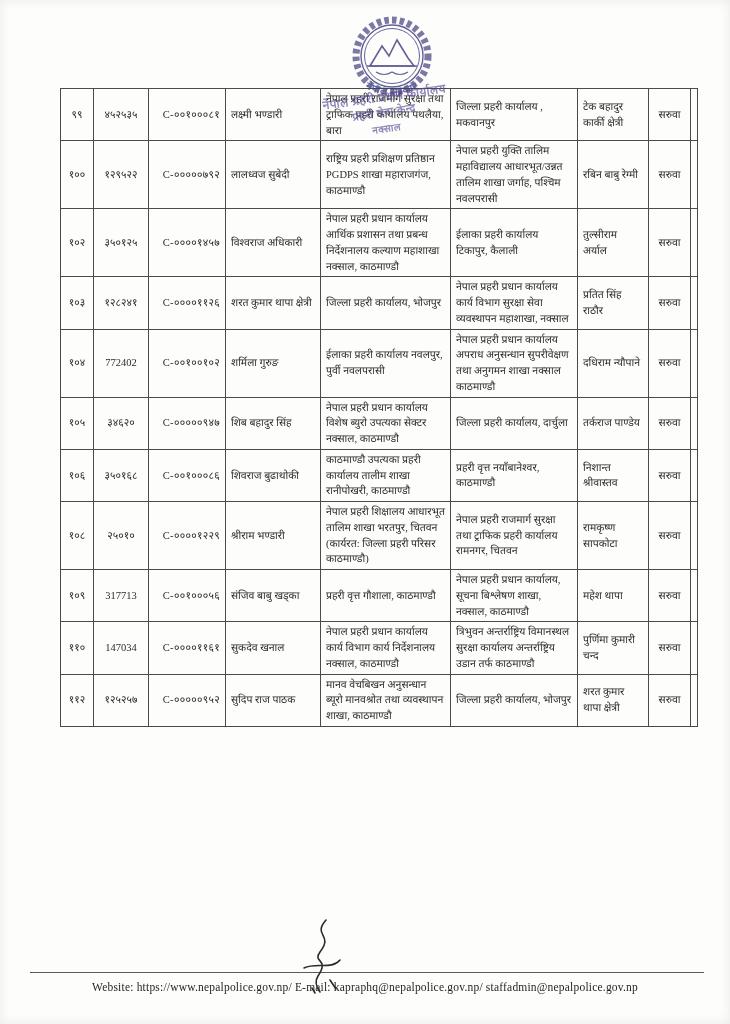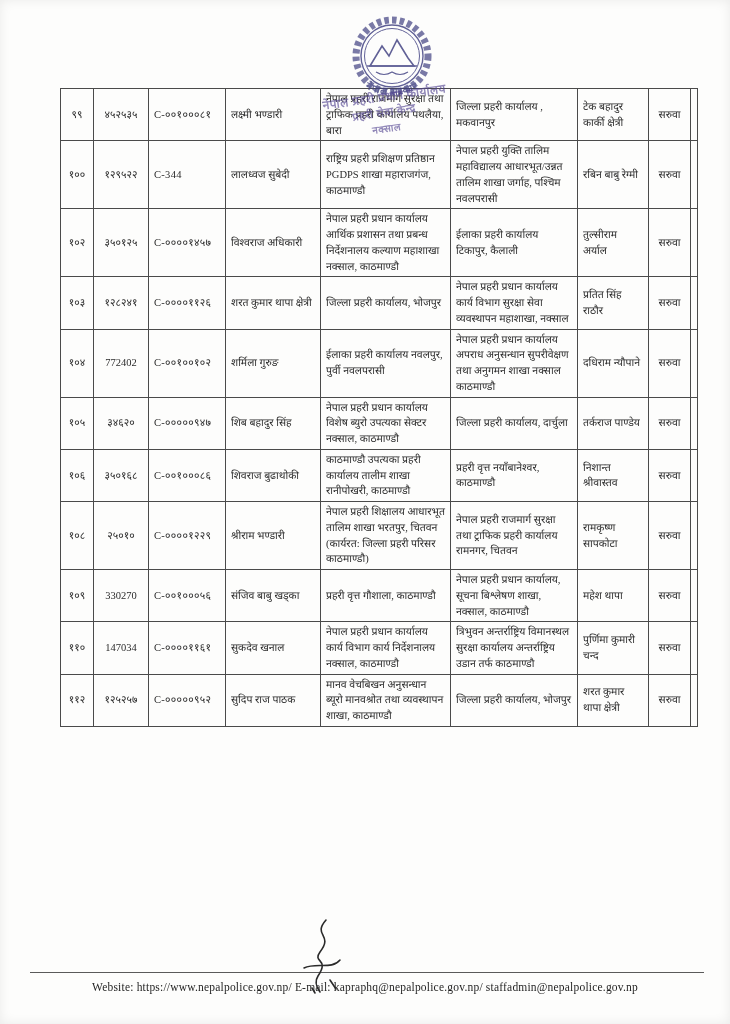--- a/index.html
+++ b/index.html
@@ -14,21 +14,21 @@
   .stamp-l1{left:322px;top:88px;transform:rotate(-8deg);}
   .stamp-l2{left:352px;top:104px;transform:rotate(-9deg);font-size:11px;}
   .stamp-l3{left:372px;top:121px;transform:rotate(-8deg);font-size:10px;}
   
   table.roster{position:absolute;left:60px;top:88px;width:637px;border-collapse:collapse;
          table-layout:fixed;font-size:10.5px;line-height:1.5;color:#2b2b2b;z-index:1;}
   table.roster td{border:1px solid #4a4a4a;padding:2px 5px;vertical-align:middle;
          word-wrap:break-word;}
   table.roster tr{height:40px;}
   td.c{text-align:center;}
-  td.code{font-family:"Liberation Serif","DejaVu Serif",serif;letter-spacing:.3px;text-align:left;}
+  td.code{font-family:"Liberation Serif","DejaVu Serif",serif;letter-spacing:.3px;text-align:right;}
   
   .signature{position:absolute;left:282px;top:918px;z-index:4;}
   
   .footer-rule{position:absolute;left:30px;right:26px;top:972px;border-top:1.6px solid #5a5a5a;}
   .footer{position:absolute;top:981px;left:0;width:100%;text-align:center;font-size:11.5px;
           color:#1f1f1f;letter-spacing:.2px;}
 </style>
 </head>
 <body>
 
@@ -74,21 +74,21 @@
         <td>लक्ष्मी भण्डारी</td>
         <td>नेपाल प्रहरी राजमार्ग सुरक्षा तथा ट्राफिक प्रहरी कार्यालय पथलैया, बारा</td>
         <td>जिल्ला प्रहरी कार्यालय , मकवानपुर</td>
         <td>टेक बहादुर कार्की क्षेत्री</td>
         <td class="c">सरुवा</td>
         <td></td>
       </tr>
         <tr>
         <td class="c">१००</td>
         <td class="c">१२९५२२</td>
-        <td class="code">C-344</td>
+        <td class="code">C-०००००७९२</td>
         <td>लालध्वज सुबेदी</td>
         <td>राष्ट्रिय प्रहरी प्रशिक्षण प्रतिष्ठान PGDPS शाखा महाराजगंज, काठमाण्डौ</td>
         <td>नेपाल प्रहरी युक्ति तालिम महाविद्यालय आधारभूत/उन्नत तालिम शाखा जर्गाह, पश्चिम नवलपरासी</td>
         <td>रबिन बाबु रेग्मी</td>
         <td class="c">सरुवा</td>
         <td></td>
       </tr>
         <tr>
         <td class="c">१०२</td>
         <td class="c">३५०१२५</td>
@@ -150,21 +150,21 @@
         <td class="code">C-००००१२२९</td>
         <td>श्रीराम भण्डारी</td>
         <td>नेपाल प्रहरी शिक्षालय आधारभूत तालिम शाखा भरतपुर, चितवन (कार्यरत: जिल्ला प्रहरी परिसर काठमाण्डौ)</td>
         <td>नेपाल प्रहरी राजमार्ग सुरक्षा तथा ट्राफिक प्रहरी कार्यालय रामनगर, चितवन</td>
         <td>रामकृष्ण सापकोटा</td>
         <td class="c">सरुवा</td>
         <td></td>
       </tr>
         <tr>
         <td class="c">१०९</td>
-        <td class="c">330270</td>
+        <td class="c">317713</td>
         <td class="code">C-००१०००५६</td>
         <td>संजिव बाबु खड्का</td>
         <td>प्रहरी वृत्त गौशाला, काठमाण्डौ</td>
         <td>नेपाल प्रहरी प्रधान कार्यालय, सूचना बिश्लेषण शाखा, नक्साल, काठमाण्डौ</td>
         <td>महेश थापा</td>
         <td class="c">सरुवा</td>
         <td></td>
       </tr>
         <tr>
         <td class="c">११०</td>

